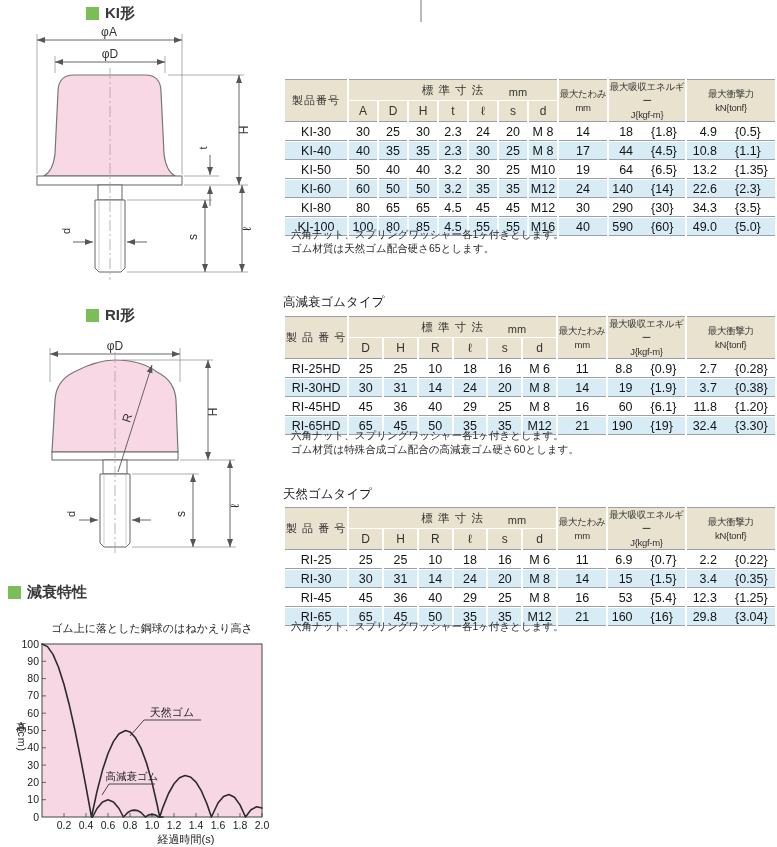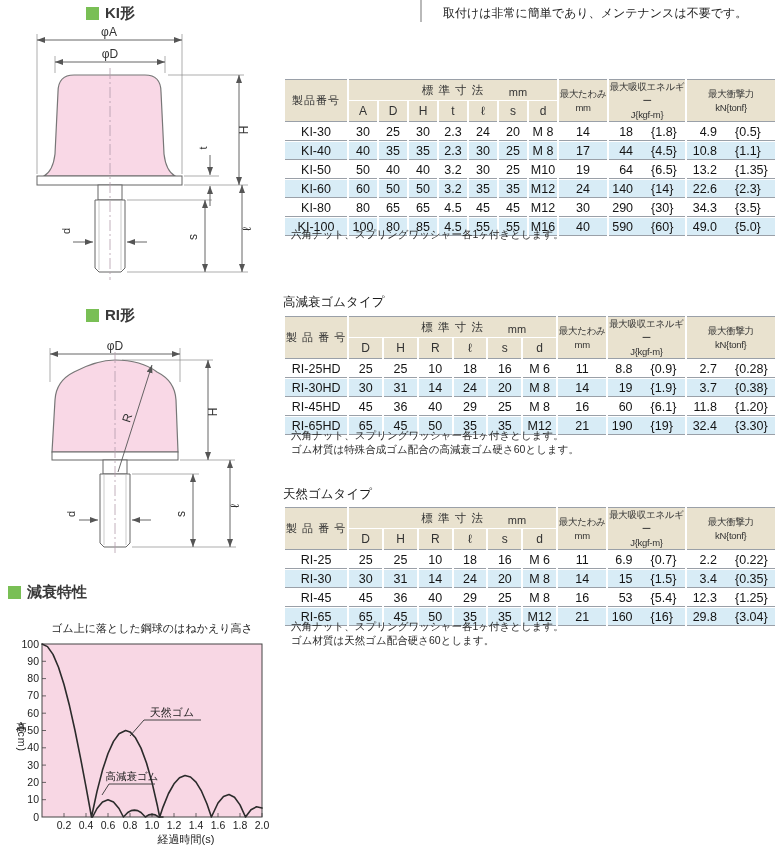--- a/index.html
+++ b/index.html
@@ -52,21 +52,20 @@
 
   .chart-box{position:absolute;left:14px;top:616px;width:262px;height:231px;}
   .ylab{position:absolute;left:1px;top:97px;writing-mode:vertical-rl;font-size:10.5px;color:#1c1c1c;letter-spacing:1px;}
 </style>
 </head>
 <body>
 
 <div class="page">
 
   <div class="top-divider"></div>
-  <div class="top-note">取付けは非常に簡単であり、メンテナンスは不要です。</div>
 
   <div class="sec-title st-ki">
     <span class="gsq"></span>
     <span>KI形</span>
   </div>
 
   <svg class="diag" style="left:22px;top:24px" width="235" height="262" viewBox="0 0 235 262">
     <defs>
       <marker id="arK" markerWidth="9" markerHeight="8" refX="8" refY="3" orient="auto-start-reverse" markerUnits="userSpaceOnUse">
         <path d="M0,0L8,3L0,6Z" fill="#555"></path>
@@ -282,20 +281,21 @@
                 <span class="a">49.0</span>
                 <span class="b">{5.0}</span>
               </div>
             </td>
           </tr>
         </tbody>
       </table>
     </div>
   <div class="tbl-notes n1">
       <p>六角ナット、スプリングワッシャー各1ヶ付きとします。</p>
+      <p>ゴム材質は天然ゴム配合硬さ65とします。</p>
     </div>
 
   <div class="sec-title st-ri">
     <span class="gsq"></span>
     <span>RI形</span>
   </div>
 
   <svg class="diag" style="left:25px;top:324px" width="235" height="245" viewBox="0 0 235 245">
     <defs>
       <marker id="arR" markerWidth="9" markerHeight="8" refX="8" refY="3" orient="auto-start-reverse" markerUnits="userSpaceOnUse">
@@ -584,21 +584,20 @@
                 <span class="a">29.8</span>
                 <span class="b">{3.04}</span>
               </div>
             </td>
           </tr>
         </tbody>
       </table>
     </div>
   <div class="tbl-notes n3">
       <p>六角ナット、スプリングワッシャー各1ヶ付きとします。</p>
-      <p>ゴム材質は天然ゴム配合硬さ60とします。</p>
     </div>
 
   <div class="sec-title st-damp">
     <span class="gsq"></span>
     <span>減衰特性</span>
   </div>
 
   <div class="chart-box">
     <svg id="damp-chart" width="262" height="231" viewBox="0 0 262 231">
         <rect x="28" y="28" width="220" height="173" fill="#f8d7e4" stroke="#444" stroke-width="1"></rect>

